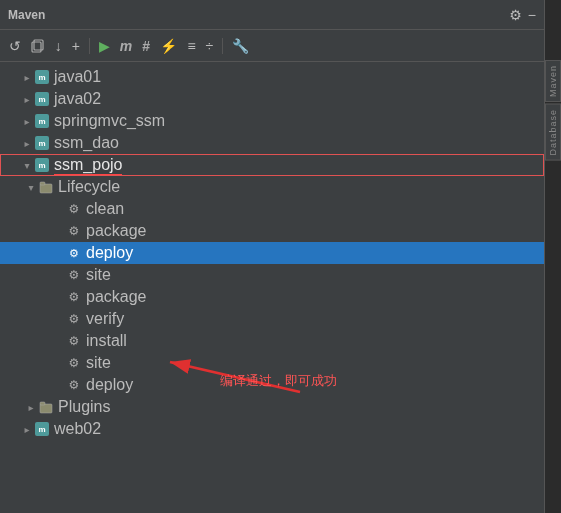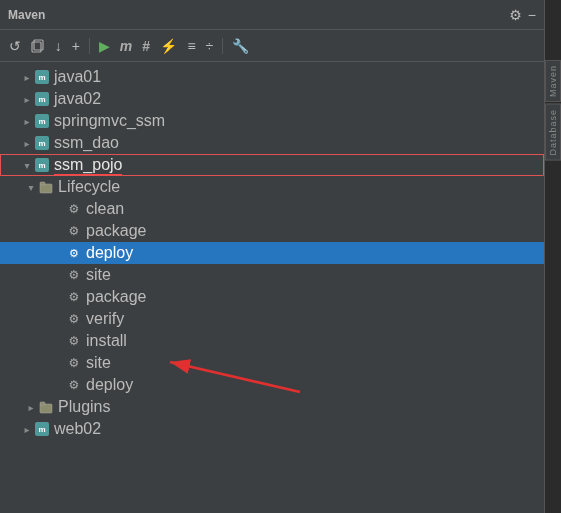--- a/index.html
+++ b/index.html
@@ -350,20 +350,21 @@
     <svg class="svg-annotation" xmlns="http://www.w3.org/2000/svg">
 
       <defs>
         <marker id="arrowhead" markerWidth="8" markerHeight="6" refX="8" refY="3" orient="auto">
           <polygon points="0 0, 8 3, 0 6" fill="#e03030"></polygon>
         </marker>
       </defs>
       <line x1="300" y1="330" x2="170" y2="300" stroke="#e03030" stroke-width="2.5" marker-end="url(#arrowhead)"></line>
     </svg>
 
+    <div style="position:absolute;top:310px;left:220px;color:#ff5555;font-size:13px;pointer-events:none;z-index:10;">编译通过，即可成功</div>
 
   </div>
 </div>
 
 <div class="side-panel">
   <div class="side-label">Maven</div>
   <div class="side-label">Database</div>
 </div>
 
 </body></html>

